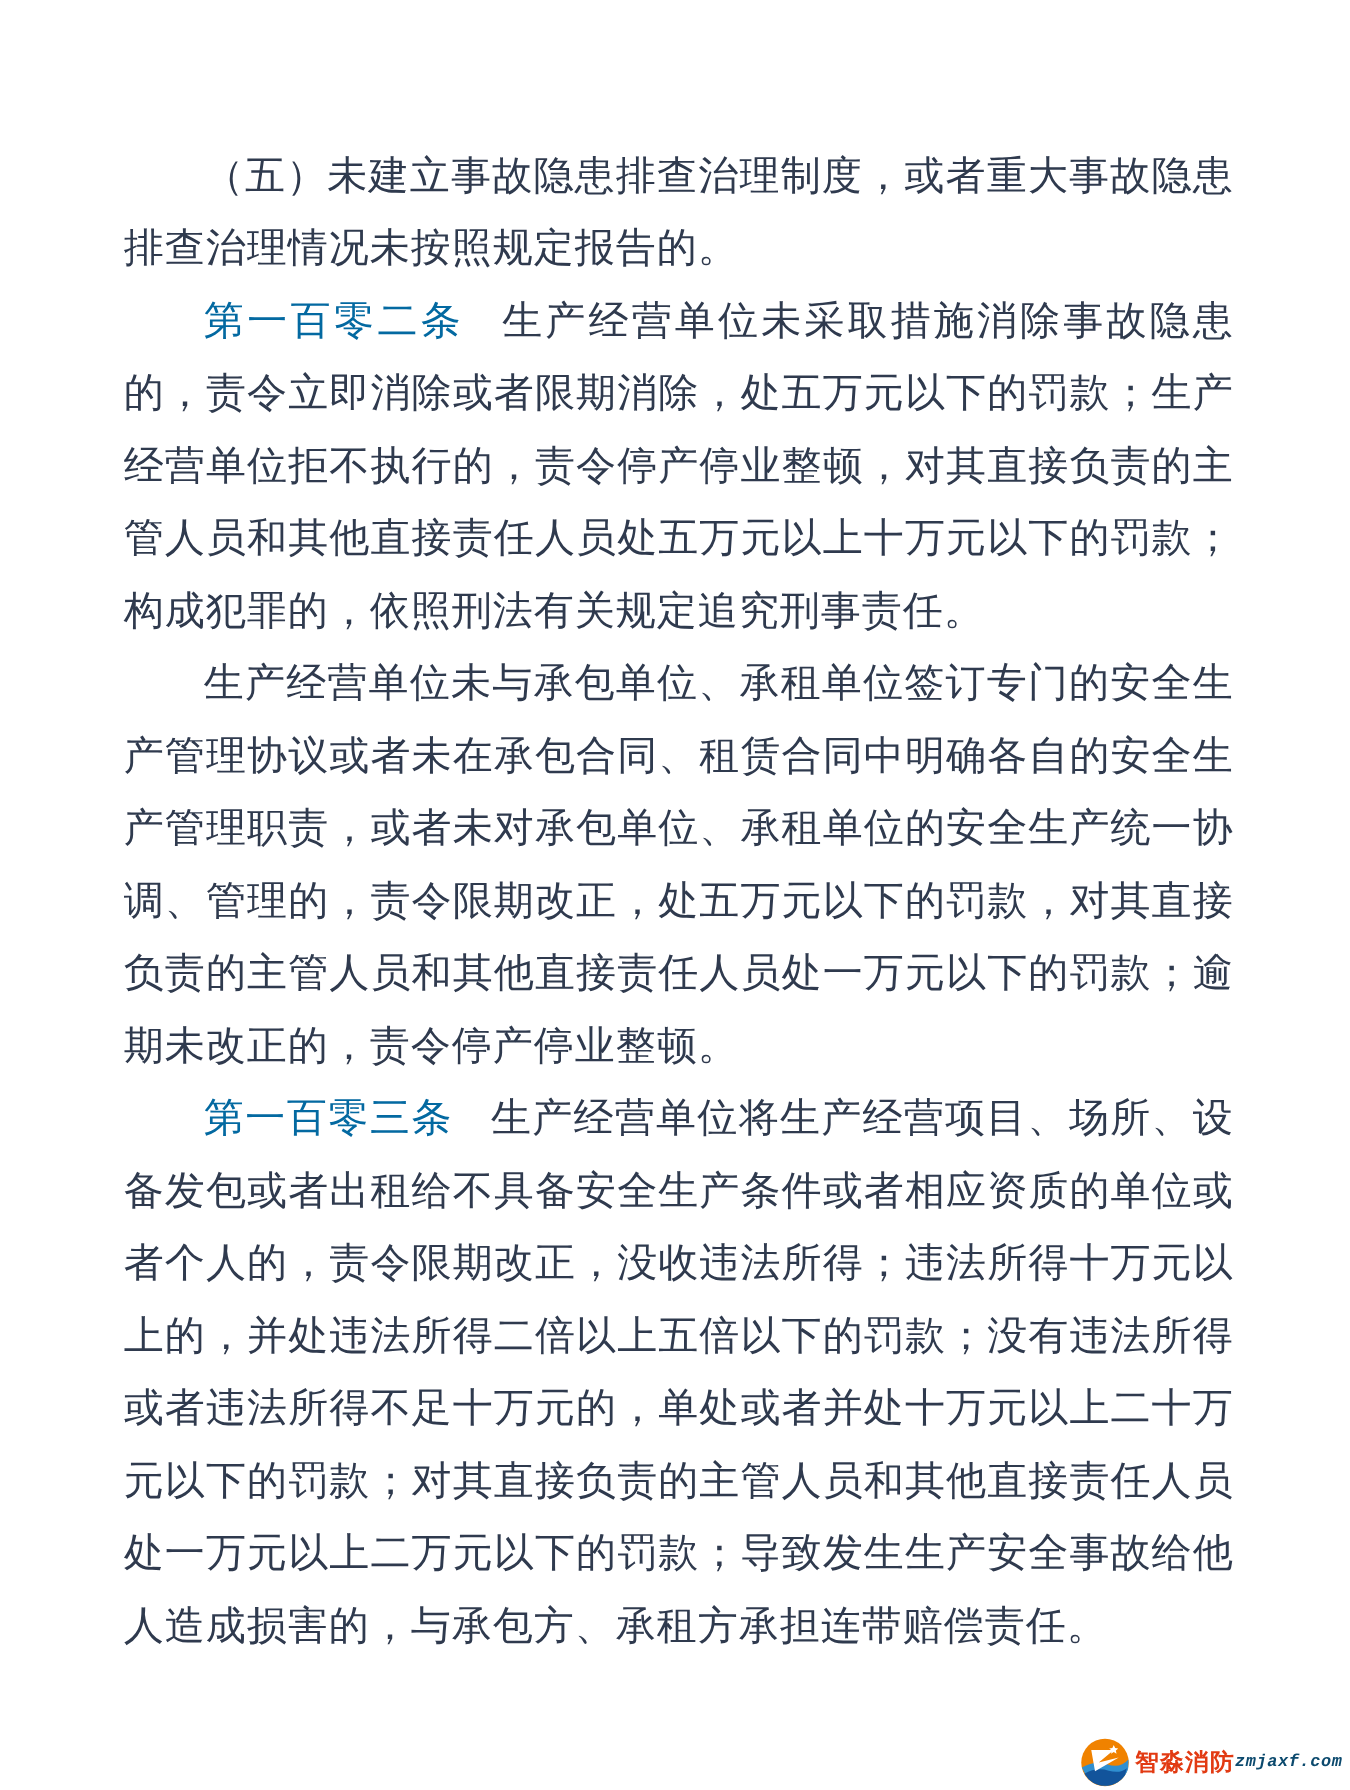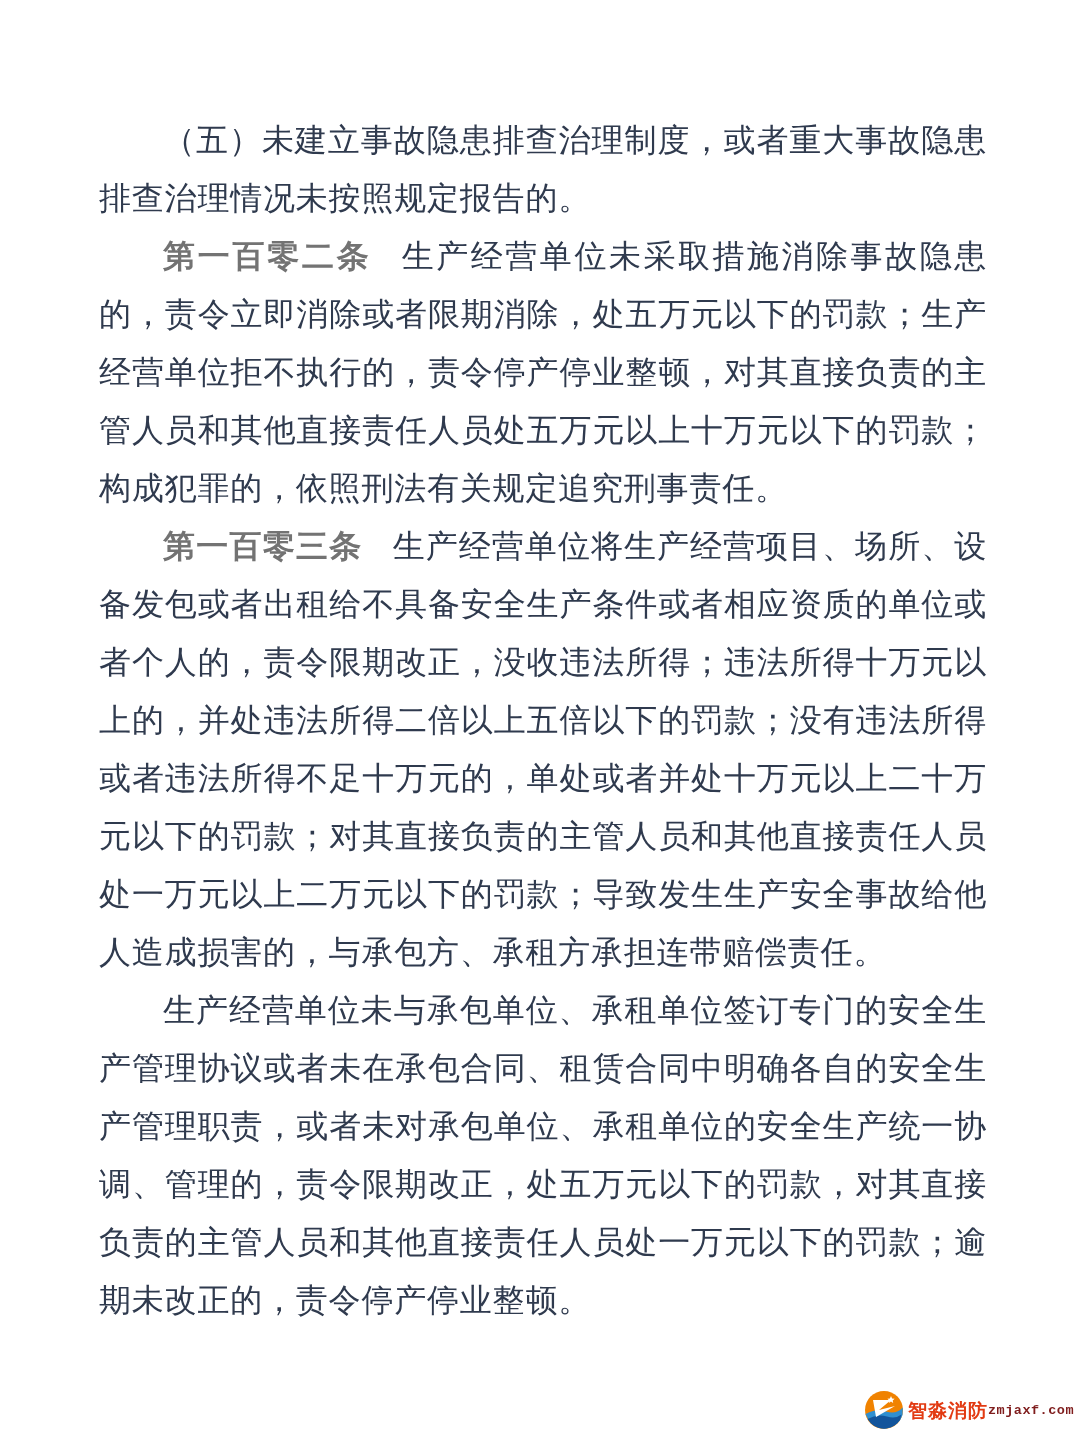--- a/index.html
+++ b/index.html
@@ -25,22 +25,22 @@
     color: #2f3a4e;
     font-family: "Liberation Serif", serif;
   }
   .doc-body p {
     margin: 0;
     padding: 0;
     text-indent: 2em;
   }
   .article-heading {
     font-family: "Liberation Sans", sans-serif;
-    font-weight: bold;
-    color: #737373;
+    font-weight: normal;
+    color: #0369a1;
     letter-spacing: 1px;
     margin-right: 0.95em;
   }
 
   
   .watermark {
     position: absolute;
     right: 6px; bottom: 2px;
     display: flex;
     align-items: center;
@@ -51,36 +51,37 @@
     font-family: "Liberation Sans", sans-serif;
     font-weight: bold;
     font-size: 19px;
     color: #e23a12;
     letter-spacing: 1px;
   }
   .wm-domain {
     font-family: "Liberation Mono", monospace;
     font-weight: bold;
     font-size: 13.5px;
-    color: #7f1d1d;
+    color: #0c4a6e;
     margin-top: 3px;
     letter-spacing: 0.5px;
+    font-style: italic;
   }
   .wm-icon { display: block; }
 </style>
 </head>
 <body>
 
 <div class="page">
 
   <div class="doc-body" id="doc-body">
       <p><span>（五）未建立事故隐患排查治理制度，或者重大事故隐患排查治理情况未按照规定报告的。</span></p>
       <p><span class="article-heading">第一百零二条</span><span>生产经营单位未采取措施消除事故隐患的，责令立即消除或者限期消除，处五万元以下的罚款；生产经营单位拒不执行的，责令停产停业整顿，对其直接负责的主管人员和其他直接责任人员处五万元以上十万元以下的罚款；构成犯罪的，依照刑法有关规定追究刑事责任。</span></p>
+      <p><span>生产经营单位未与承包单位、承租单位签订专门的安全生产管理协议或者未在承包合同、租赁合同中明确各自的安全生产管理职责，或者未对承包单位、承租单位的安全生产统一协调、管理的，责令限期改正，处五万元以下的罚款，对其直接负责的主管人员和其他直接责任人员处一万元以下的罚款；逾期未改正的，责令停产停业整顿。</span></p>
       <p><span class="article-heading">第一百零三条</span><span>生产经营单位将生产经营项目、场所、设备发包或者出租给不具备安全生产条件或者相应资质的单位或者个人的，责令限期改正，没收违法所得；违法所得十万元以上的，并处违法所得二倍以上五倍以下的罚款；没有违法所得或者违法所得不足十万元的，单处或者并处十万元以上二十万元以下的罚款；对其直接负责的主管人员和其他直接责任人员处一万元以上二万元以下的罚款；导致发生生产安全事故给他人造成损害的，与承包方、承租方承担连带赔偿责任。</span></p>
-      <p><span>生产经营单位未与承包单位、承租单位签订专门的安全生产管理协议或者未在承包合同、租赁合同中明确各自的安全生产管理职责，或者未对承包单位、承租单位的安全生产统一协调、管理的，责令限期改正，处五万元以下的罚款，对其直接负责的主管人员和其他直接责任人员处一万元以下的罚款；逾期未改正的，责令停产停业整顿。</span></p>
     </div>
 
   <div class="watermark">
     <svg class="wm-icon" width="40" height="40" viewBox="0 0 40 40" aria-hidden="true">
       <circle cx="20" cy="20" r="19" fill="#f08200"></circle>
       <path d="M1.5 24 Q12 18 22 21.5 Q32 25 38.8 17.5 L38.5 25 A19 19 0 0 1 4.5 30 Z" fill="#2f8fd0"></path>
       <path d="M3.5 29 Q13 23.5 23 26.5 Q32 29 37.5 24.5 L36 30 A19 19 0 0 1 7 33.5 Z" fill="#12549b"></path>
       <path d="M9 10 L27 10 L15 20 L31 16 L12 27 Z" fill="#ffffff"></path>
       <path d="M27 6 L28.1 8.4 L30.6 8.7 L28.7 10.4 L29.2 12.9 L27 11.6 L24.8 12.9 L25.3 10.4 L23.4 8.7 L25.9 8.4 Z" fill="#ffffff"></path>
     </svg>

